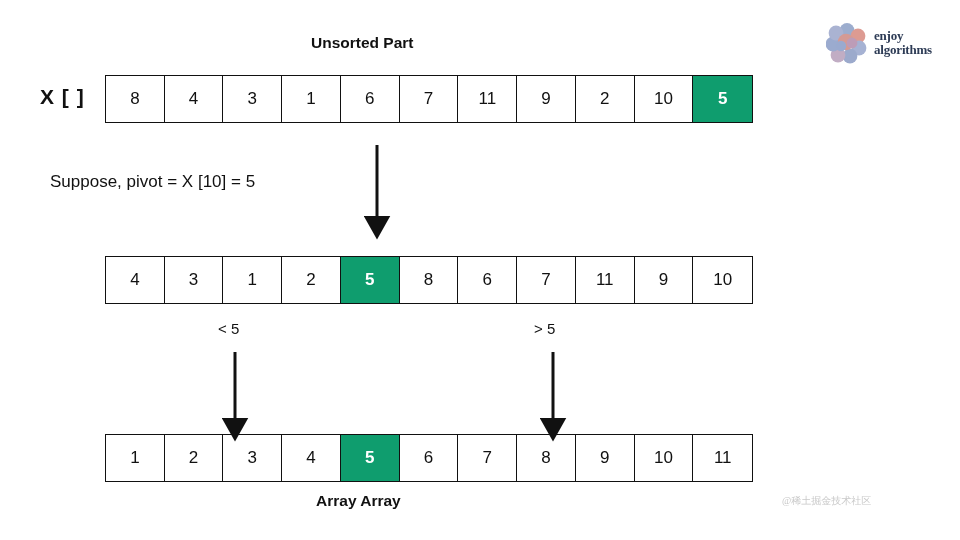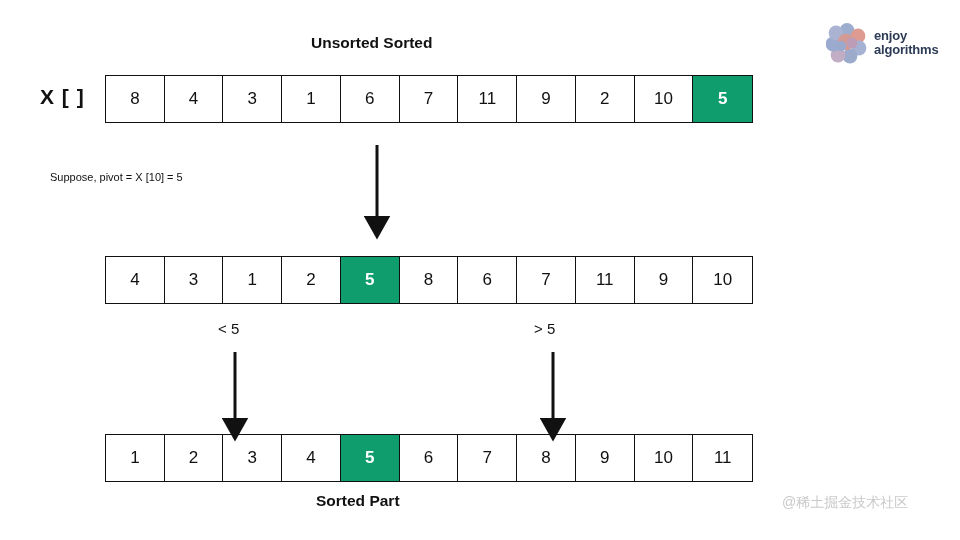--- a/index.html
+++ b/index.html
@@ -22,20 +22,21 @@
   
   .logo {
     position: absolute;
     left: 826px;
     top: 21px;
     width: 124px;
     height: 44px;
     display: flex;
     align-items: center;
     gap: 6px;
+    font-family: Liberation Serif, serif;
   }
   .logo-mark { width: 42px; height: 42px; flex: 0 0 42px; }
   .logo-text {
     display: flex;
     flex-direction: column;
     line-height: 1.05;
     font-size: 13px;
     font-weight: 700;
     color: #253858;
     letter-spacing: -0.2px;
@@ -96,21 +97,21 @@
     top: 85px;
     font-size: 21px;
     font-weight: 700;
     letter-spacing: 1px;
     color: #111111;
   }
 
   
   .body-text {
     position: absolute;
-    font-size: 11px;
+    font-size: 17px;
     color: #111111;
     line-height: 1.45;
   }
   #text-pivot { left: 50px; top: 170px; white-space: nowrap; }
   #text-divide { left: 503px; top: 161px; width: 420px; }
   #text-conquer { left: 639px; top: 340px; width: 270px; }
   .lead { font-weight: 700; }
 
   .cmp-label {
     position: absolute;
@@ -121,23 +122,24 @@
   #label-gt { left: 534px; top: 320px; }
 
   
   .arrow { position: absolute; }
 
   
   #watermark {
     position: absolute;
     left: 782px;
     top: 494px;
-    font-size: 14px;
+    font-size: 10px;
     color: #c9c9c9;
     white-space: nowrap;
+    font-family: Liberation Serif, serif;
   }
 </style>
 </head>
 <body>
 
 <div id="canvas">
 
   <div class="logo">
     <svg class="logo-mark" viewBox="0 0 42 42">
       <g opacity="0.88">
@@ -152,22 +154,22 @@
         <circle cx="26" cy="21" r="5.4" fill="#b58fae"></circle>
         <circle cx="15" cy="24" r="5.2" fill="#8d9fc9"></circle>
       </g>
     </svg>
     <div class="logo-text">
       <span class="l1">enjoy</span>
       <span class="l2">algorithms</span>
     </div>
   </div>
 
-  <div class="caption" id="caption-unsorted">Unsorted Sorted</div>
-  <div class="caption" id="caption-sorted">Sorted Part</div>
+  <div class="caption" id="caption-unsorted">Unsorted Part</div>
+  <div class="caption" id="caption-sorted">Array Array</div>
 
   <div id="label-x">X [ ]</div>
 
   <div class="array-row" id="row-unsorted">
       <div class="cell">8</div>
       <div class="cell">4</div>
       <div class="cell">3</div>
       <div class="cell">1</div>
       <div class="cell">6</div>
       <div class="cell">7</div>

